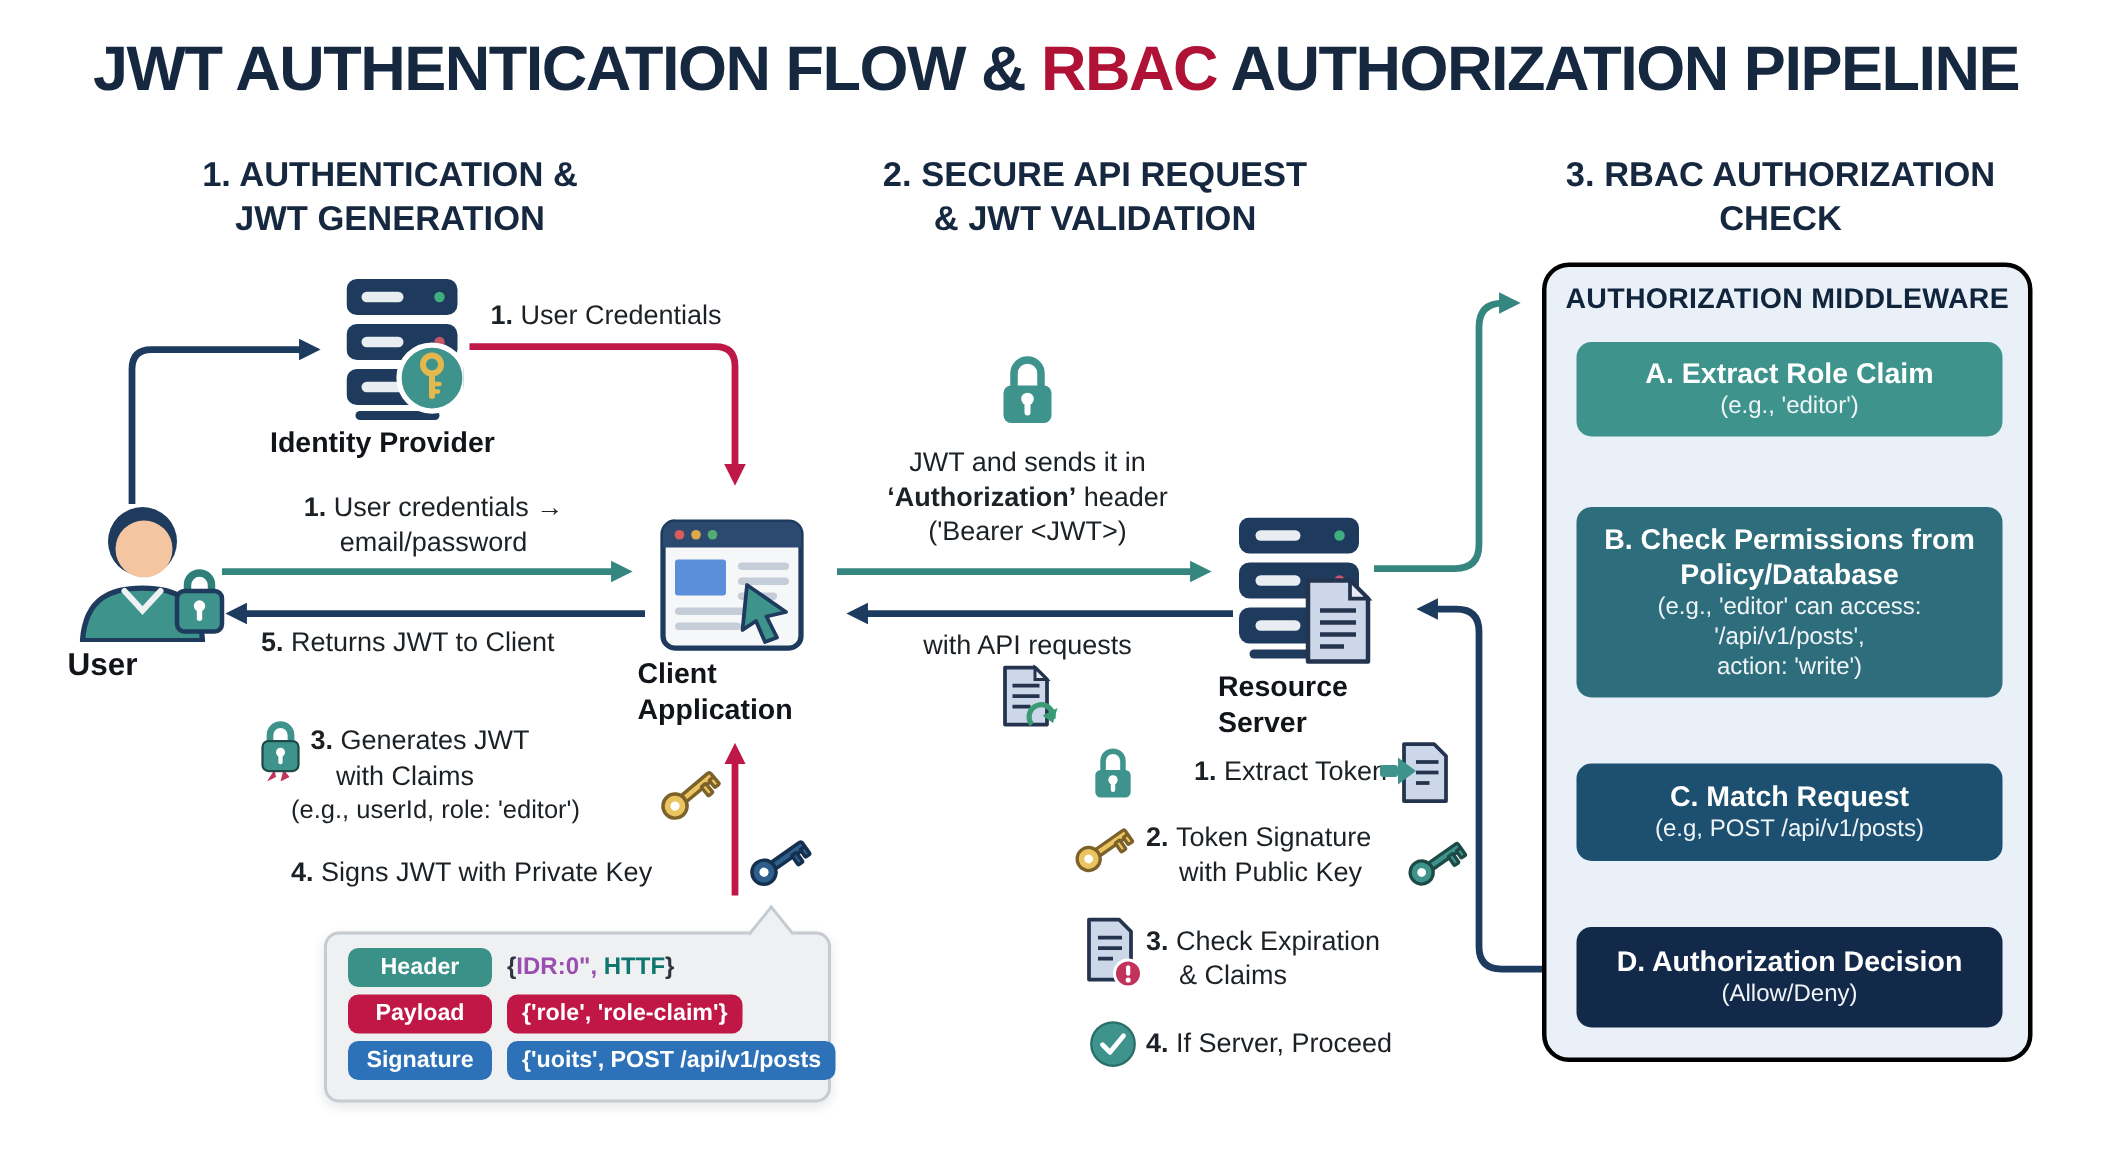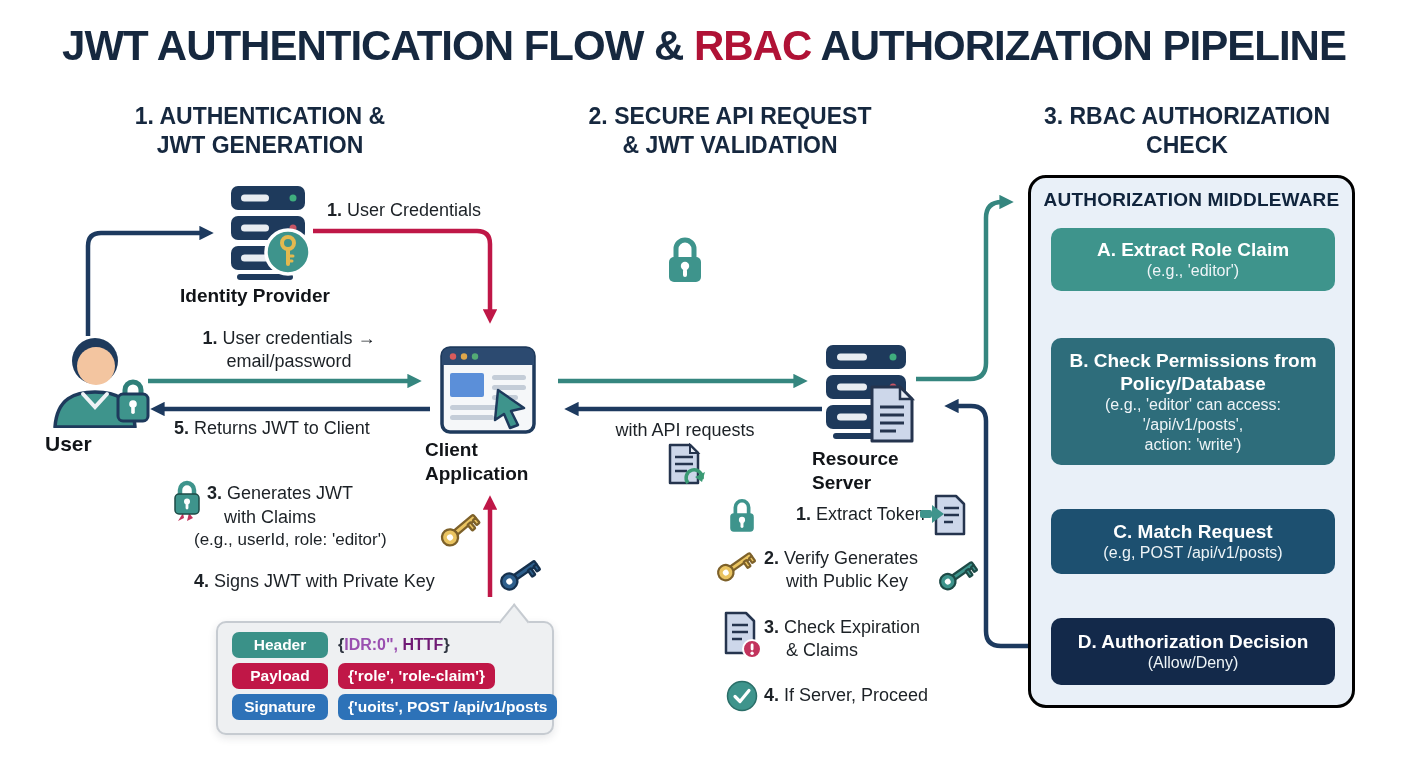--- a/index.html
+++ b/index.html
@@ -204,38 +204,43 @@
       <rect x="41" y="20" width="5" height="10" rx="1"></rect>
       <rect x="50" y="20" width="5" height="8" rx="1"></rect>
       <circle cx="13" cy="18" r="10.5"></circle>
     </g>
     <circle cx="13" cy="18" r="4" fill="#ffffff"></circle>
   </svg>
 
   <div class="abs bubble">
     <div class="jrow">
       <div class="pill lab p-teal">Header</div>
-      <div class="hval"><span style="color: rgb(46, 52, 64);">{</span><span style="color: rgb(154, 79, 176);">IDR:0",</span><span style="color: #701a75;"> HTTF</span><span style="color: rgb(46, 52, 64);">}</span></div>
+      <div class="hval"><span style="color: rgb(46, 52, 64);">{</span><span style="color: rgb(154, 79, 176);">IDR:0",</span><span style="color: #0f766e;"> HTTF</span><span style="color: rgb(46, 52, 64);">}</span></div>
     </div>
     <div class="jrow">
       <div class="pill lab p-red">Payload</div>
       <div class="pill val p-red">{'role', 'role-claim'}</div>
     </div>
     <div class="jrow">
       <div class="pill lab p-blue">Signature</div>
       <div class="pill val p-blue">{'uoits', POST /api/v1/posts</div>
     </div>
   </div>
 
   <svg class="abs" style="left:666px;top:235px;" width="38" height="50" viewBox="0 0 38 50">
     <path d="M 10 23 L 10 14 A 9 9 0 0 1 28 14 L 28 23" fill="none" stroke="#3e948c" stroke-width="5"></path>
     <rect x="3" y="22" width="32" height="25" rx="5" fill="#3e948c"></rect>
     <circle cx="19" cy="31" r="4.2" fill="#ffffff"></circle>
     <rect x="17" y="33.5" width="4" height="8.5" rx="2" fill="#ffffff"></rect>
   </svg>
+  <div class="abs lbl center" style="left:558px;top:297px;width:254px;">
+    <div>JWT and sends it in</div>
+    <div><span class="b">‘Authorization’</span><span> header</span></div>
+    <div>('Bearer &lt;JWT&gt;)</div>
+  </div>
   <div class="abs lbl" style="left:558px;top:419px;width:254px;text-align:center;">with API requests</div>
 
   <svg class="abs" style="left:666px;top:443px;" width="42" height="48" viewBox="0 0 42 48">
     <path d="M 4 2 L 24 2 L 32 10 L 32 40 L 4 40 Z" fill="#cdd7ea" stroke="#25344e" stroke-width="2.5" stroke-linejoin="round"></path>
     <path d="M 24 2 L 24 10 L 32 10 Z" fill="#e8edf5" stroke="#25344e" stroke-width="2"></path>
     <line x1="9" y1="14" x2="27" y2="14" stroke="#25344e" stroke-width="2.5"></line>
     <line x1="9" y1="21" x2="27" y2="21" stroke="#25344e" stroke-width="2.5"></line>
     <line x1="9" y1="28" x2="21" y2="28" stroke="#25344e" stroke-width="2.5"></line>
     <g>
       <path d="M 22 40 A 8 8 0 1 1 36 36" fill="none" stroke="#3a9a74" stroke-width="3.5"></path>
@@ -290,21 +295,21 @@
   <svg class="abs" style="left:714px;top:552px;transform:rotate(-35deg);" width="44" height="27" viewBox="0 0 60 36">
     <g fill="#eac461" stroke="#7d612a" stroke-width="3">
       <rect x="23" y="14.5" width="32" height="7" rx="2"></rect>
       <rect x="41" y="20" width="5" height="10" rx="1"></rect>
       <rect x="50" y="20" width="5" height="8" rx="1"></rect>
       <circle cx="13" cy="18" r="10.5"></circle>
     </g>
     <circle cx="13" cy="18" r="4" fill="#ffffff"></circle>
   </svg>
   <div class="abs lbl" style="left:764px;top:547px;">
-    <div><span class="num">2.</span><span>Verify Generates</span></div>
+    <div><span class="num">2.</span><span>Token Signature</span></div>
     <div style="margin-left:22px;">with Public Key</div>
   </div>
   <svg class="abs" style="left:936px;top:561px;transform:rotate(-35deg);" width="44" height="27" viewBox="0 0 60 36">
     <g fill="#3e948c" stroke="#1d4a46" stroke-width="3">
       <rect x="23" y="14.5" width="32" height="7" rx="2"></rect>
       <rect x="41" y="20" width="5" height="10" rx="1"></rect>
       <rect x="50" y="20" width="5" height="8" rx="1"></rect>
       <circle cx="13" cy="18" r="10.5"></circle>
     </g>
     <circle cx="13" cy="18" r="4" fill="#ffffff"></circle>

